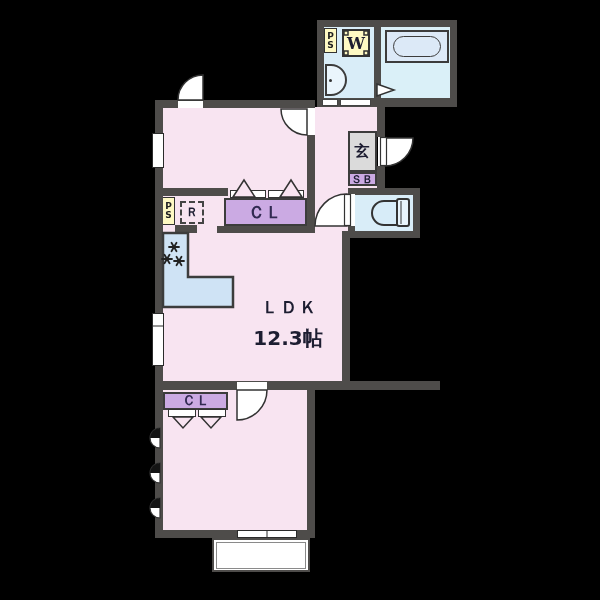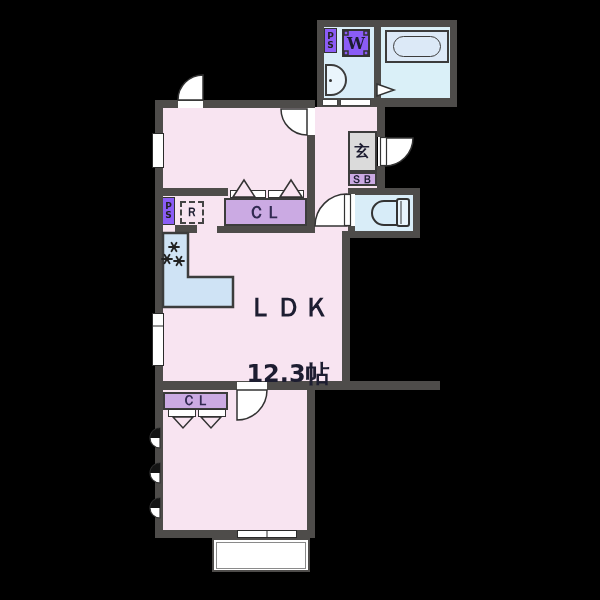--- a/index.html
+++ b/index.html
@@ -9,21 +9,21 @@
   .fill{z-index:1;}
   .furn{z-index:2;}
   .wall{z-index:3;background:#4e4c4a;}
   .open{z-index:4;background:#fff;}
   .svgl{z-index:5;pointer-events:none;}
   .lbl{z-index:6;color:#1d1d31;white-space:nowrap;
        transform:translate(-50%,-50%);text-align:center;}
   .pink{background:#f8e4f1;}
   .blue{background:#d9edf8;}
   .purple{background:#cbaae3;border:2px solid #3c3c3c;}
-  .whitebox{background:#8b5cf6;border:1px solid #333;}
+  .whitebox{background:#fef9c3;border:1px solid #333;}
   .ps{display:flex;align-items:center;justify-content:center;
       font-size:9px;font-weight:700;line-height:1;word-break:break-all;
       text-align:center;color:#222;padding:0 2px;z-index:2;}
 </style>
 </head>
 <body>
 
 <div id="stage">
 
   <div class="abs fill pink" style="left:163px;top:108px;width:144px;height:84px;"></div>
@@ -163,22 +163,22 @@
       <path d="M160,463 A10,10 0 0 0 160,483 Z" fill="#fff" stroke="#333" stroke-width="1.2"></path>
       <path d="M160,473 L150,473 A10,10 0 0 1 160,463 Z" fill="#141414"></path>
       <path d="M160,498 A10,10 0 0 0 160,518 Z" fill="#fff" stroke="#333" stroke-width="1.2"></path>
       <path d="M160,508 L150,508 A10,10 0 0 1 160,498 Z" fill="#141414"></path>
     </g>
 
     <line x1="152" y1="326" x2="164" y2="326" stroke="#2b2b2b" stroke-width="1"></line>
     <line x1="267" y1="531" x2="267" y2="537" stroke="#2b2b2b" stroke-width="1"></line>
   </svg>
 
-  <div class="abs lbl" style="left:290px;top:307px;font-size:26px;font-weight:600;letter-spacing:2px;font-family:Liberation Mono, monospace;">ＬＤＫ</div>
-  <div class="abs lbl" style="left:288px;top:338px;font-size:24px;font-weight:600;margin-top:36px;">12.3帖</div>
+  <div class="abs lbl" style="left:290px;top:307px;font-size:17px;font-weight:600;letter-spacing:2px;font-family:Liberation Mono, monospace;">ＬＤＫ</div>
+  <div class="abs lbl" style="left:288px;top:338px;font-size:20px;font-weight:600;">12.3帖</div>
   <div class="abs lbl" style="left:362px;top:151px;font-size:15px;font-weight:600;">玄</div>
   <div class="abs lbl" style="left:362px;top:179px;font-size:11px;font-weight:600;">ＳＢ</div>
   <div class="abs lbl" style="left:265px;top:212px;font-size:17px;font-weight:700;color:#322a52;">ＣＬ</div>
   <div class="abs lbl" style="left:196px;top:401px;font-size:14px;font-weight:700;color:#322a52;">ＣＬ</div>
   <div class="abs lbl" style="left:192px;top:212px;font-size:12px;font-weight:600;">Ｒ</div>
   <div class="abs lbl" style="left:356px;top:43px;font-size:16px;font-weight:700;font-family:'DejaVu Serif',serif;">W</div>
 
 </div>
 
 </body></html>

